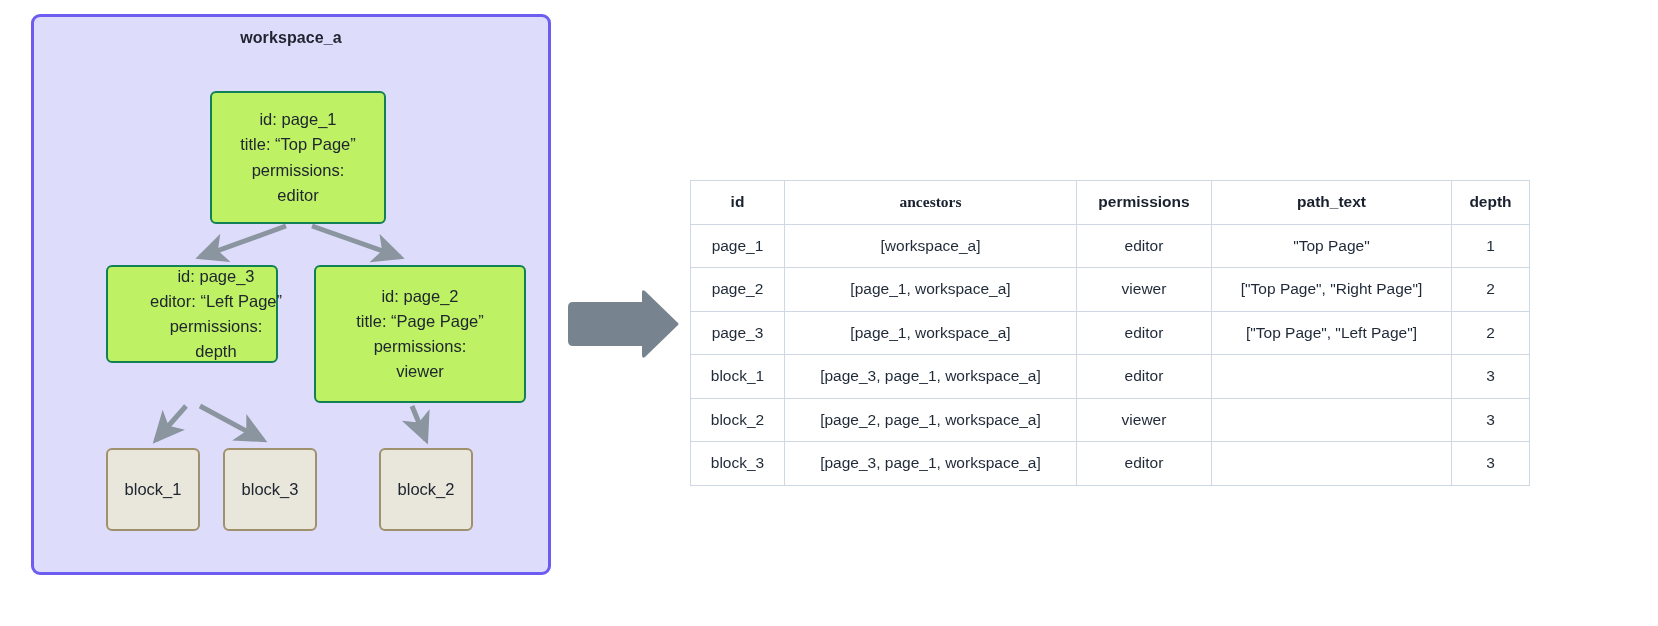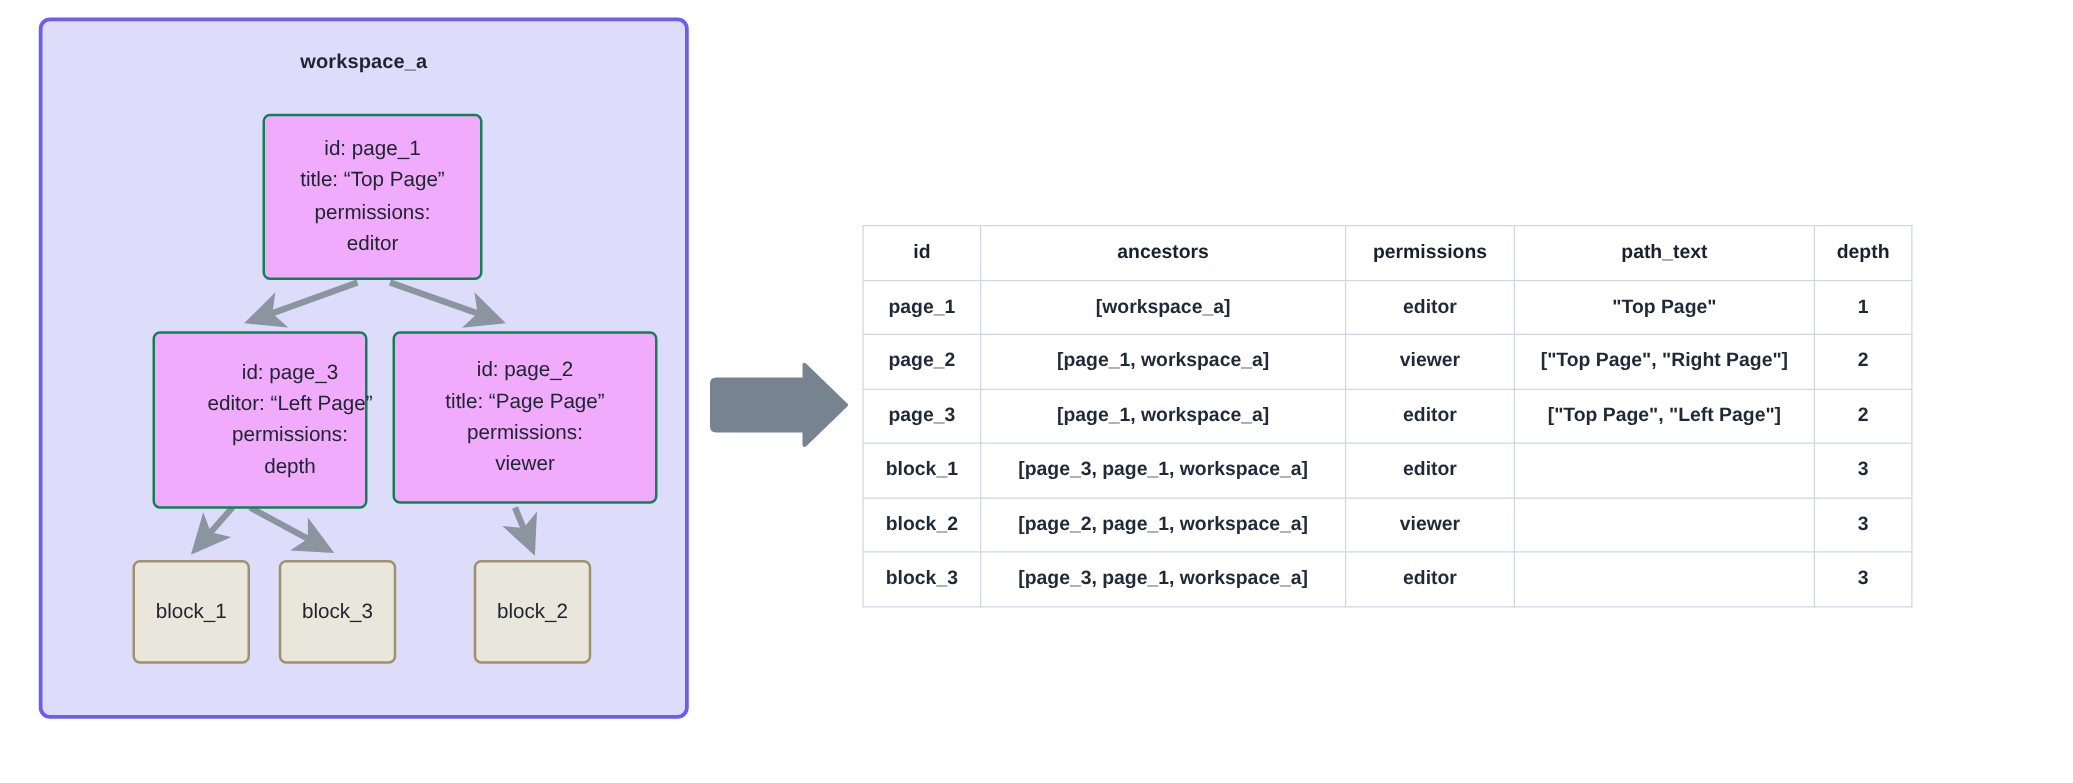--- a/index.html
+++ b/index.html
@@ -23,33 +23,33 @@
     width: 520px;
     height: 561px;
     background: #dedcfb;
     border: 3px solid #6c5cf0;
     border-radius: 9px;
     box-sizing: border-box;
   }
   #workspace-title {
     position: absolute;
     left: 0;
-    top: 24px;
+    top: 12px;
     width: 100%;
     text-align: center;
     font-size: 16px;
     font-weight: bold;
     color: #1f2430;
     letter-spacing: 0.1px;
   }
 
   
   .page-node {
     position: absolute;
-    background: #f0abfc;
+    background: #bef264;
     border: 2px solid #128055;
     border-radius: 6px;
     box-sizing: border-box;
     display: flex;
     flex-direction: column;
     align-items: center;
     justify-content: center;
     color: #20262f;
     font-size: 16.5px;
     line-height: 1.52;
@@ -64,21 +64,21 @@
     border-radius: 6px;
     box-sizing: border-box;
     display: flex;
     align-items: center;
     justify-content: center;
     color: #20262f;
     font-size: 16.5px;
   }
 
   #node-page_1 { left: 176px; top: 74px;  width: 176px; height: 133px; }
-  #node-page_3 { left: 88px;  top: 248px; width: 172px; height: 142px; padding-left: 48px; }
+  #node-page_3 { left: 72px;  top: 248px; width: 172px; height: 98px; padding-left: 48px; }
   #node-page_2 { left: 280px; top: 248px; width: 212px; height: 138px; }
 
   #node-block_1 { left: 72px;  top: 431px; width: 94px; height: 83px; }
   #node-block_3 { left: 189px; top: 431px; width: 94px; height: 83px; }
   #node-block_2 { left: 345px; top: 431px; width: 94px; height: 83px; }
 
   
   #tree-edges {
     position: absolute;
     left: 0; top: 0;
@@ -112,24 +112,24 @@
     vertical-align: middle;
     padding: 0 13px;
     height: 43.5px;
     box-sizing: border-box;
     white-space: nowrap;
   }
   #result-table th {
     font-weight: bold;
     color: #19212e;
   }
-  #result-table td { font-weight: bold; margin-top: 10px; }
+  #result-table td { font-weight: normal; margin-top: 10px; }
 
   .col-id        { width: 94px; }
-  .col-ancestors { width: 292px; }
+  .col-ancestors { width: 292px; font-family: Liberation Serif, serif; }
   .col-perms     { width: 135px; margin-top: 48px; }
   .col-path      { width: 240px; }
   .col-depth     { width: 78px; }
 </style>
 </head>
 <body>
 
 <div id="workspace-container">
 
   <div id="workspace-title">workspace_a</div>

